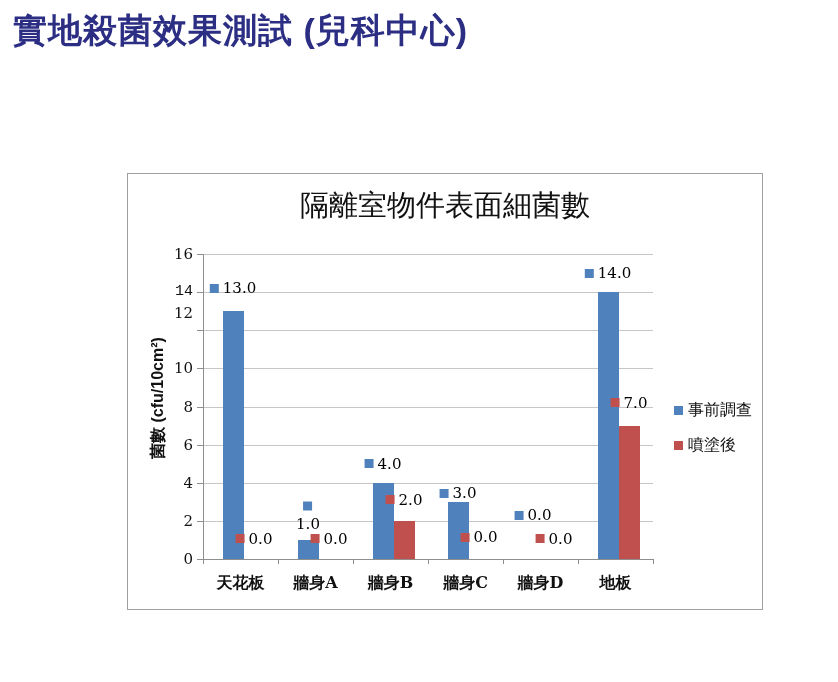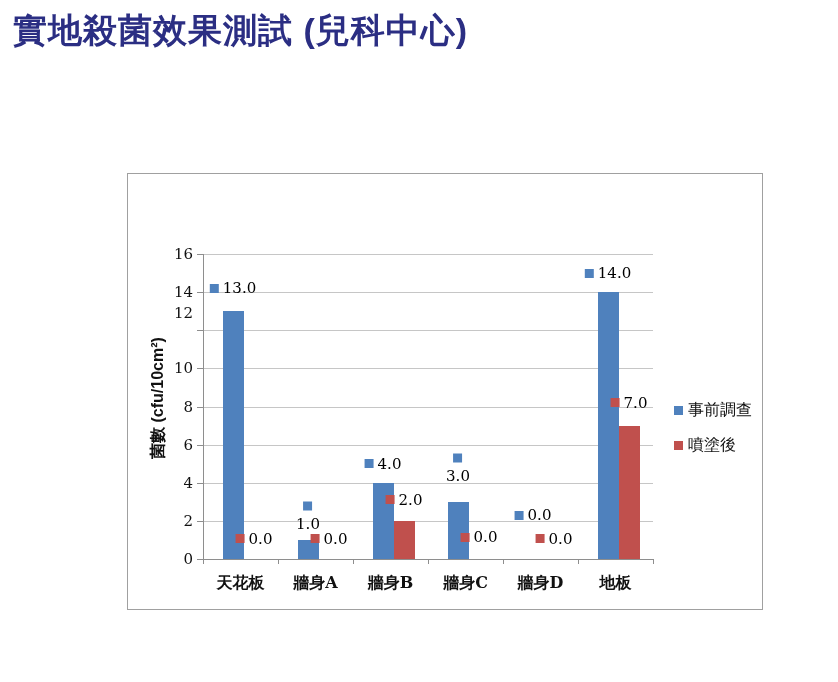--- a/index.html
+++ b/index.html
@@ -35,20 +35,21 @@
   .legend-swatch{width:9px;height:9px;display:inline-block;flex:none;}
 </style>
 </head>
 <body>
 
 <div id="page">
 
   <h1 id="slide-title" style="color: rgb(43, 46, 131);">實地殺菌效果測試 (兒科中心)</h1>
 
   <div id="chart-box" style="border-color: rgb(160, 160, 160);">
+    <div id="chart-title">隔離室物件表面細菌數</div>
     <div id="y-axis-title">菌數 (cfu/10cm²)</div>
     <div id="plot">
         <div class="ytick" style="top: 305px; background: rgb(142, 142, 142);"></div>
         <div class="ytick-label" style="top: 296px;">0</div>
         <div class="gridline" style="top: 267px; background: rgb(198, 198, 198);"></div>
         <div class="ytick" style="top: 267px; background: rgb(142, 142, 142);"></div>
         <div class="ytick-label" style="top: 258px;">2</div>
         <div class="gridline" style="top: 229px; background: rgb(198, 198, 198);"></div>
         <div class="ytick" style="top: 229px; background: rgb(142, 142, 142);"></div>
         <div class="ytick-label" style="top: 220px;">4</div>
@@ -59,21 +60,21 @@
         <div class="ytick" style="top: 153px; background: rgb(142, 142, 142);"></div>
         <div class="ytick-label" style="top: 144px;">8</div>
         <div class="gridline" style="top: 114px; background: rgb(198, 198, 198);"></div>
         <div class="ytick" style="top: 114px; background: rgb(142, 142, 142);"></div>
         <div class="ytick-label" style="top: 105px;">10</div>
         <div class="gridline" style="top: 76px; background: rgb(198, 198, 198);"></div>
         <div class="ytick" style="top: 76px; background: rgb(142, 142, 142);"></div>
         <div class="ytick-label" style="top: 50px;">12</div>
         <div class="gridline" style="top: 38px; background: rgb(198, 198, 198);"></div>
         <div class="ytick" style="top: 38px; background: rgb(142, 142, 142);"></div>
-        <div class="ytick-label" style="top: 29px;">14</div>
+        <div class="ytick-label" style="top: 29px; font-family: Liberation Mono, monospace;">14</div>
         <div class="gridline" style="top: 0px; background: rgb(198, 198, 198);"></div>
         <div class="ytick" style="top: 0px; background: rgb(142, 142, 142);"></div>
         <div class="ytick-label" style="top: -9px;">16</div>
         <div class="axis-line-y" style="background: rgb(142, 142, 142);"></div>
         <div class="axis-line-x" style="background: rgb(142, 142, 142);"></div>
         <div class="xtick" style="left: 0px; background: rgb(142, 142, 142);"></div>
         <div class="xtick" style="left: 75px; background: rgb(142, 142, 142);"></div>
         <div class="xtick" style="left: 150px; background: rgb(142, 142, 142);"></div>
         <div class="xtick" style="left: 225px; background: rgb(142, 142, 142);"></div>
         <div class="xtick" style="left: 300px; background: rgb(142, 142, 142);"></div>
@@ -94,21 +95,21 @@
         <div class="value-label" style="left: 105px; top: 263px; flex-direction: column;">
           <span class="key-swatch" style="background: rgb(79, 129, 189);"></span>
           <span>1.0</span>
         </div>
         <div class="bar" style="left: 169.5px; height: 76px; background: rgb(79, 129, 189);"></div>
         <div class="value-label" style="left: 180px; top: 209.688px;">
           <span class="key-swatch" style="background: rgb(79, 129, 189);"></span>
           <span>4.0</span>
         </div>
         <div class="bar" style="left: 244.5px; height: 57px; background: rgb(79, 129, 189);"></div>
-        <div class="value-label" style="left: 255px; top: 215px; flex-direction: column;">
+        <div class="value-label" style="left: 255px; top: 239px;">
           <span class="key-swatch" style="background: rgb(79, 129, 189);"></span>
           <span>3.0</span>
         </div>
         <div class="value-label" style="left: 330px; top: 261.156px;">
           <span class="key-swatch" style="background: rgb(79, 129, 189);"></span>
           <span>0.0</span>
         </div>
         <div class="bar" style="left: 394.5px; height: 267px; background: rgb(79, 129, 189);"></div>
         <div class="value-label" style="left: 405px; top: 19.0625px;">
           <span class="key-swatch" style="background: rgb(79, 129, 189);"></span>

